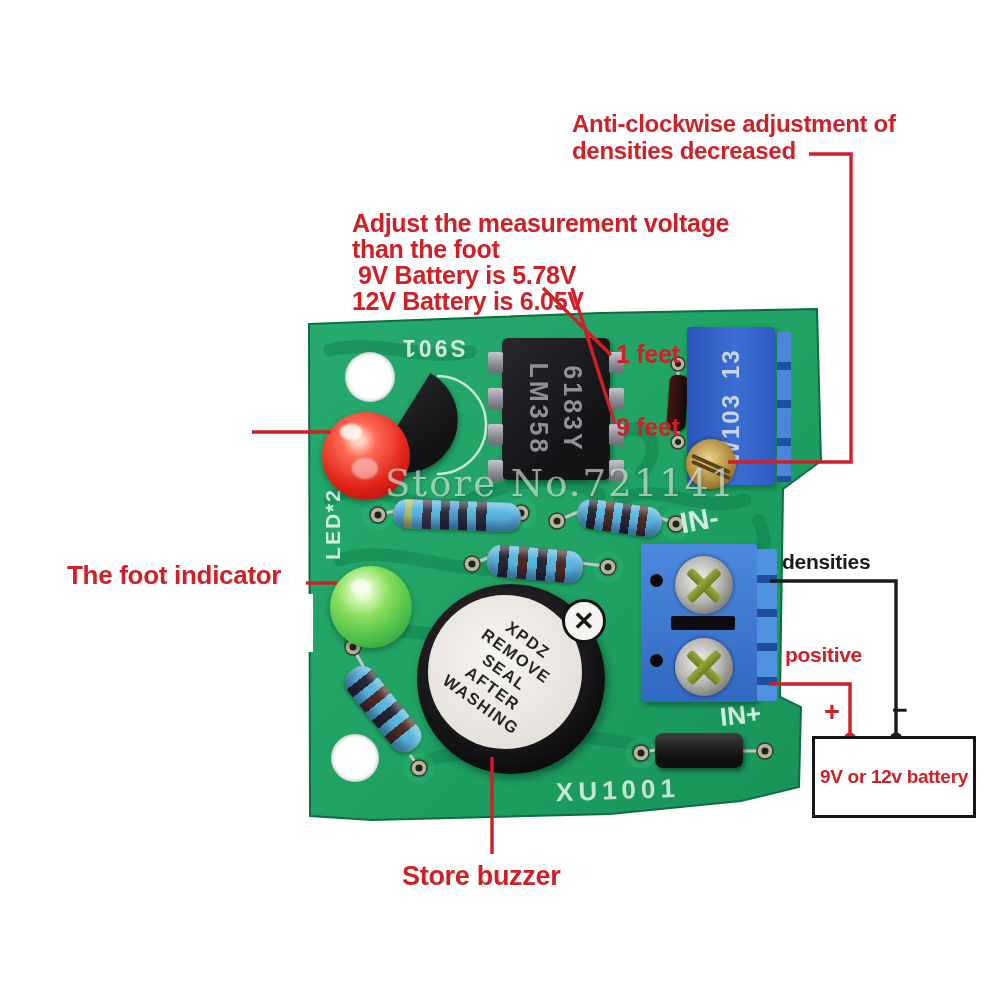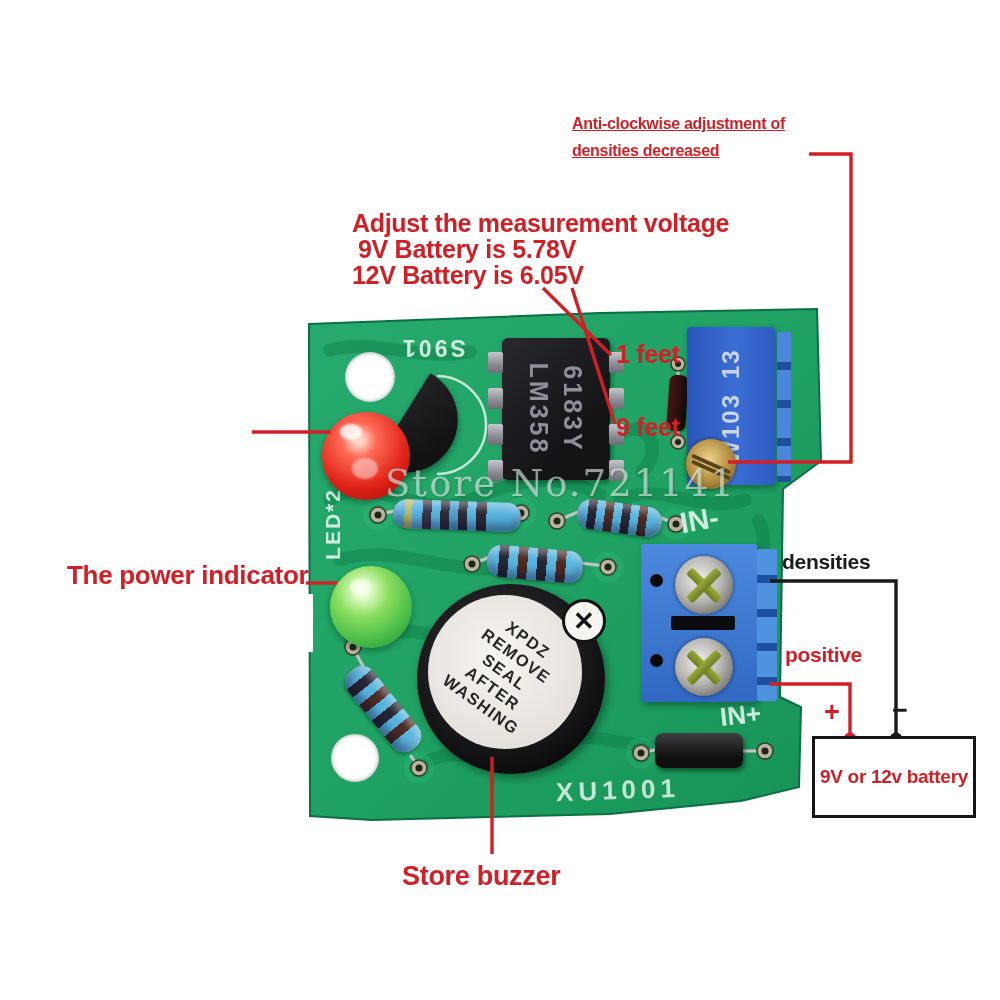--- a/index.html
+++ b/index.html
@@ -258,35 +258,36 @@
       <line x1="252" y1="432" x2="331" y2="432"></line>
       <line x1="306" y1="583" x2="337" y2="583"></line>
       <line x1="492" y1="757" x2="492" y2="854"></line>
       <polyline points="769,684 850,684 850,737"></polyline>
     </g>
     <polyline points="770,581 896,581 896,737" stroke="#1b1b1b" stroke-width="3.4" fill="none"></polyline>
     <circle cx="850" cy="739" r="6.5" fill="#d21f26"></circle>
     <circle cx="896" cy="739" r="6.5" fill="#1b1b1b"></circle>
   </svg>
 
-  <div class="lbl" style="left:572px;top:110px;font-size:16px;line-height:27px;text-decoration:underline;">
+  <div class="lbl" style="left:572px;top:110px;font-size:24px;line-height:27px;">
     <div>Anti-clockwise adjustment of</div>
     <div>densities decreased</div>
   </div>
 
   <div class="lbl" style="left:352px;top:177px;font-size:25px;line-height:26px;margin-top:33px;">
     <div>Adjust the measurement voltage</div>
+    <div>than the foot</div>
     <div style="padding-left:6px;">9V Battery is 5.78V</div>
     <div>12V Battery is 6.05V</div>
   </div>
 
   <div class="lbl" style="left:616px;top:340px;font-size:25px;">1 feet</div>
   <div class="lbl" style="left:616px;top:413px;font-size:25px;">9 feet</div>
 
-  <div class="lbl" style="left:67px;top:560px;font-size:26px;">The power indicator</div>
+  <div class="lbl" style="left:67px;top:560px;font-size:26px;">The foot indicator</div>
   <div class="lbl" style="left:402px;top:861px;font-size:27px;">Store buzzer</div>
 
   <div class="lbl black" style="left:782px;top:550px;font-size:21px;font-weight:700;">densities</div>
   <div class="lbl" style="left:785px;top:643px;font-size:21px;">positive</div>
 
   <div class="lbl" style="left:824px;top:697px;font-size:27px;">+</div>
   <div class="lbl black" style="left:892px;top:695px;font-size:27px;">−</div>
 
   <div class="batbox" style="left:812px;top:736px;width:158px;height:76px;">
     <span>9V or 12v battery</span>

